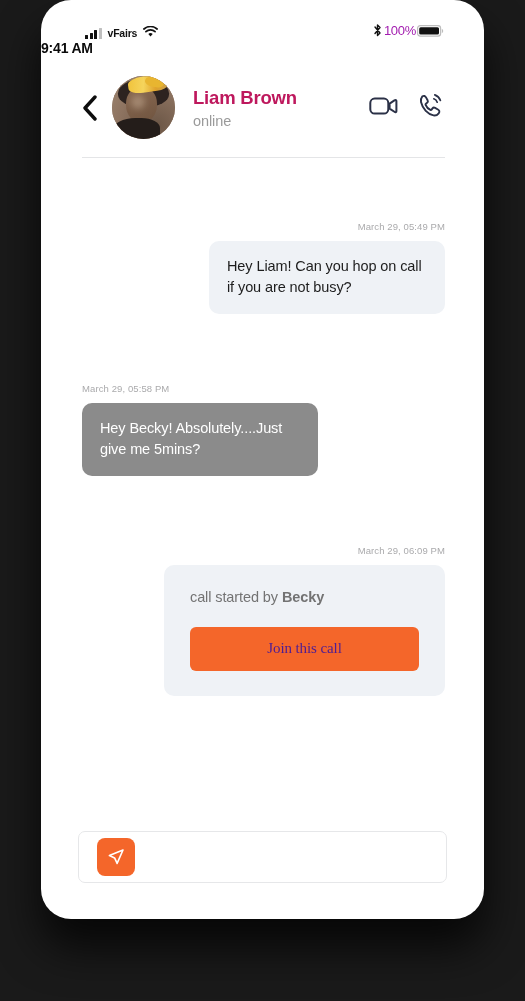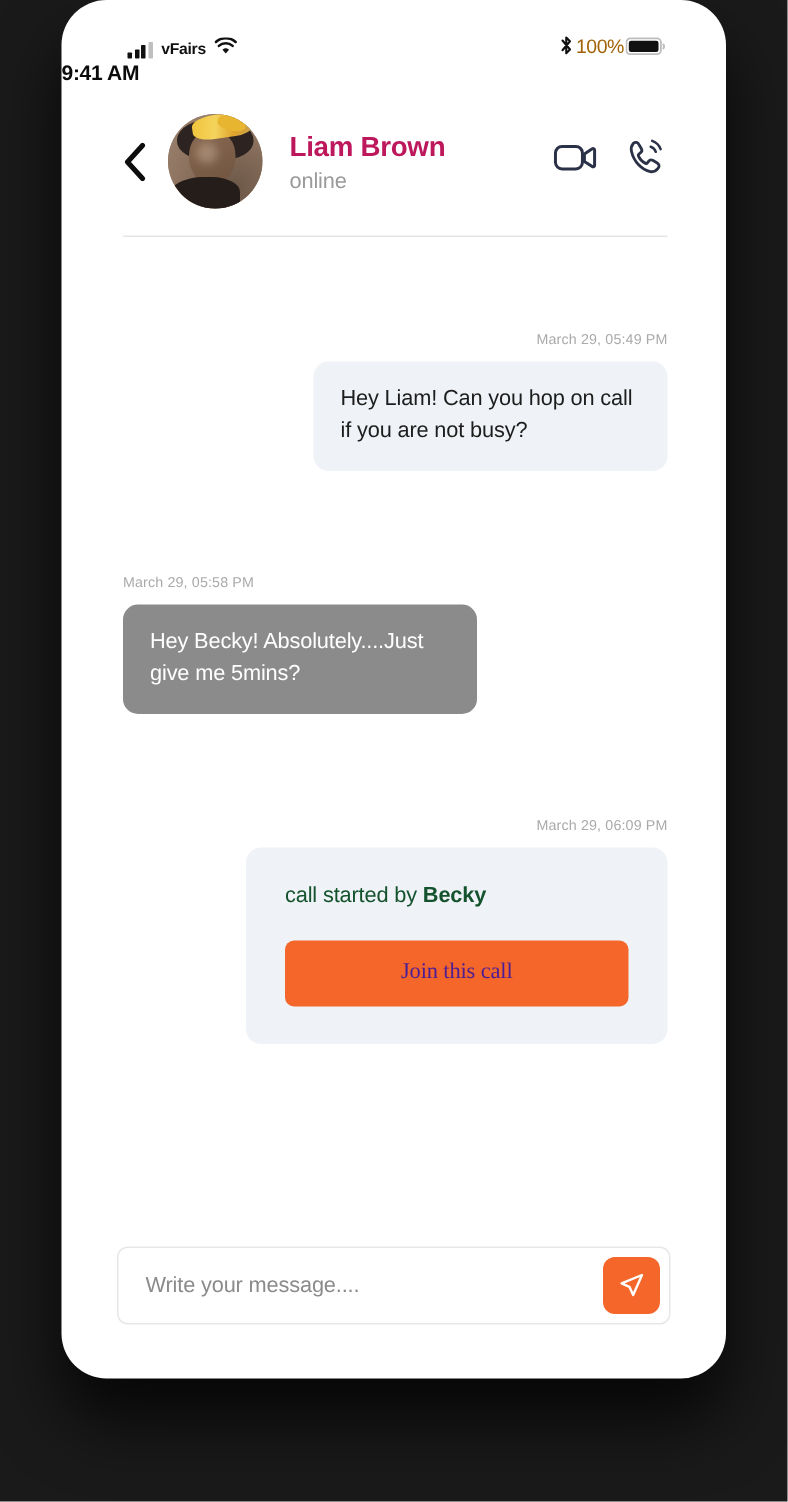--- a/index.html
+++ b/index.html
@@ -60,21 +60,21 @@
     gap: 1px;
   }
   .carrier-text {
     font-size: 10.5px;
     font-weight: bold;
     color: #111;
     letter-spacing: -0.2px;
   }
   .battery-pct {
     font-size: 13px;
-    color: #a16207;
+    color: #a21caf;
     letter-spacing: -0.3px;
   }
   .signal-bars { display: flex; align-items: flex-end; gap: 1.5px; height: 11px; }
   .signal-bars i { display: block; width: 3px; background: #111; border-radius: 0.5px; }
   .signal-bars i:nth-child(1) { height: 4px; }
   .signal-bars i:nth-child(2) { height: 6px; }
   .signal-bars i:nth-child(3) { height: 8.5px; }
   .signal-bars i:nth-child(4) { height: 11px; background: #bfbfbf; }
 
   
@@ -187,21 +187,21 @@
 
   
   #call-card {
     width: 281px;
     background: #eff2f6;
     border-radius: 10px;
     padding: 24px 26px 25px 26px;
   }
   #call-card-text {
     font-size: 14.5px;
-    color: #14532d;
+    color: #737373;
     letter-spacing: -0.1px;
   }
   #call-card-text b { font-weight: bold; }
   #join-call-button {
     display: block;
     width: 100%;
     margin-top: 22px;
     background: #f4662a;
     color: #4c1d95;
     border: none;
@@ -354,21 +354,20 @@
       <div class="timestamp">March 29, 06:09 PM</div>
       <div id="call-card">
         <div id="call-card-text"><span>call started by </span><b>Becky</b></div>
         <button id="join-call-button">Join this call</button>
       </div>
     </div>
 
   </div>
 
   <div id="composer">
-    <input id="message-input" type="text" placeholder="Write your message...." style="">
     <button id="send-button">
       <svg width="20" height="20" viewBox="0 0 20 20">
         <path d="M17 3 L3.4 8.6 L8.6 10.9 L11.1 16.4 Z" fill="none" stroke="#ffffff" stroke-width="1.6" stroke-linejoin="round"></path>
       </svg>
     </button>
   </div>
 
 </div>
 
 </body></html>

